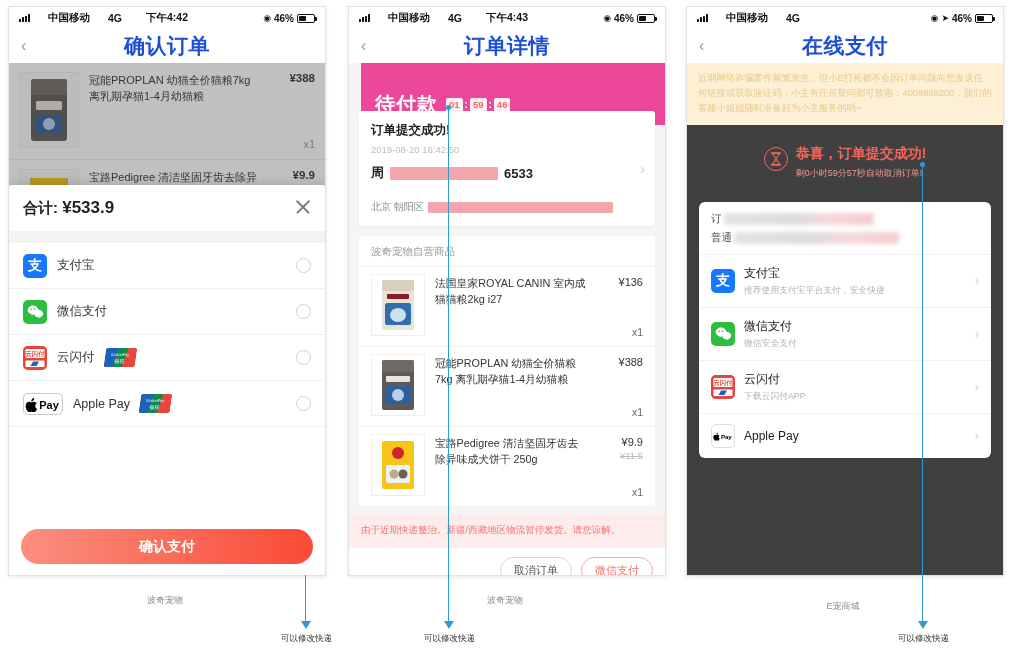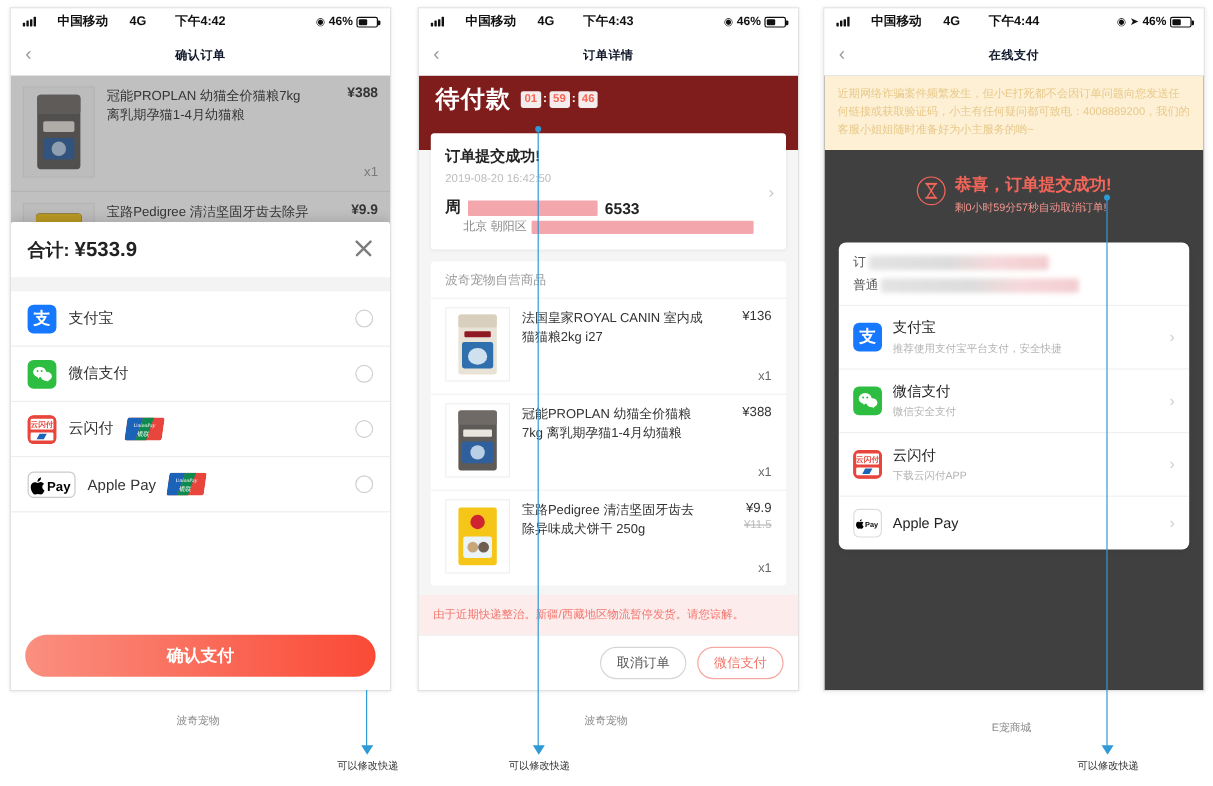--- a/index.html
+++ b/index.html
@@ -38,21 +38,21 @@
   .sb-time { position: absolute; left: 0; right: 0; text-align: center; font-size: 10.5px; font-weight: 600; pointer-events:none;}
   .sb-right { margin-left: auto; display: flex; align-items: center; gap: 3px; font-size: 10px; }
   .bt-ico { font-size: 9px; }
   .batt { width: 18px; height: 9px; border: 1px solid #111; border-radius: 2px; position: relative; display:inline-block;}
   .batt::after { content:""; position:absolute; right:-3px; top:2.5px; width:2px; height:4px; background:#111; border-radius:0 1px 1px 0;}
   .batt i { position:absolute; left:1px; top:1px; bottom:1px; width:45%; background:#111; border-radius:1px; display:block;}
 
   
   .navbar { height: 34px; display: flex; align-items: center; justify-content: center;
             position: relative; background: #fff; }
-  .navbar .title { font-size: 10px; font-weight: 700; color: #0f172a; letter-spacing:.5px;}
+  .navbar .title { font-size: 21px; font-weight: 700; color: #1d4ed8; letter-spacing:.5px;}
   .nav-back { position: absolute; left: 12px; top: 0; bottom: 0; display:flex; align-items:center;
               font-size: 16px; color: #9a9a9a; }
 
   
   .p1-body { position: relative; height: 514px; background: #fff; }
   .p1-dim { position:absolute; inset:0; background: rgba(60,60,60,.32); z-index: 5; }
   .p1-scroll { position: absolute; inset: 0; background: #f6f6f6; }
 
   .p1-item { display: flex; background: #fff; padding: 9px 10px; gap: 10px; position: relative; min-height: 96px;}
   .p1-item + .p1-item { border-top: 1px solid #eee; }
@@ -102,37 +102,37 @@
         display:flex; align-items:center; justify-content:center;
         font-size: 14px; color:#fff; font-weight:700; overflow:hidden;}
   .ic-alipay { background:#1677ff; }
   .ic-wechat { background:#2cbd41; }
   .ic-unionpay{ background:#e8453c; }
   .ic-applepay{ background:#fff; border:1px solid #c9c9c9; color:#000; font-size:11px;
                 border-radius:5px; width:40px; height:22px; gap:1px;}
 
   
   .p2-body { height: 514px; background:#f5f5f5; overflow:hidden; position:relative; }
-  .p2-hero { background:#7f1d1d; height: 62px; padding: 6px 14px 0; }
+  .p2-hero { background:#ec4899; height: 62px; padding: 28px 14px 0; margin-left: 12px; }
   .p2-hero-row { display:flex; align-items:center; gap: 8px; }
   .p2-status { color:#fff; font-size: 20px; font-weight: 700; letter-spacing:1px;}
   .cd { display:flex; align-items:center; gap: 2px; }
   .cd-box { background: rgba(255,255,255,.92); color:#fa6654; font-size: 9.5px;
             border-radius: 2px; padding: 1.5px 3px; min-width: 15px; text-align:center; font-weight:700;}
   .cd-sep { color:#fff; font-size: 10px; font-weight:700; }
 
   .p2-card { background:#fff; margin: -14px 10px 0; border-radius: 3px; padding: 11px 12px 12px;
              position: relative; box-shadow: 0 1px 3px rgba(0,0,0,.05); }
   .p2-card .chev { position:absolute; right: 10px; top: 50%; transform: translateY(-50%);
                    color:#c9c9c9; font-size: 14px; }
   .p2-ok { font-size: 12.5px; font-weight: 700; color: #222; }
   .p2-time { font-size: 9.5px; color: #bdbdbd; margin-top: 5px; }
   .p2-name { margin-top: 9px; font-size: 13px; color:#222; font-weight:600; display:flex; align-items:center; }
   .mask { background:#f3a7ad; display:inline-block; height: 13px; border-radius:1px; vertical-align:middle;}
-  .p2-addr { margin-top: 0; font-size: 10px; color:#888; display:flex; align-items:center; gap:4px;justify-content:center;}
+  .p2-addr { margin-top: 18px; font-size: 10px; color:#888; display:flex; align-items:center; gap:4px;}
 
   .p2-shop { background:#fff; margin: 10px 10px 0; border-radius:3px; }
   .p2-shop-h { font-size: 10.5px; color:#9a9a9a; padding: 9px 12px 7px; }
   .p2-prod { display:flex; gap: 10px; padding: 7px 12px 9px; position:relative; min-height: 80px;
              border-top: 1px solid #f2f2f2;}
   .p2-prod:first-of-type { border-top: 0; }
   .p2-pthumb { width: 54px; height: 62px; border:1px solid #efefef; background:#fff; flex:0 0 auto;
                display:flex; align-items:center; justify-content:center; overflow:hidden; }
   .p2-ptxt { flex:1; font-size: 10.8px; line-height: 1.45; color:#333; padding-top: 2px;}
   .p2-pprice { width: 44px; text-align:right; font-size: 11px; color:#333; padding-top:2px;}
@@ -452,21 +452,20 @@
       <span class="sb-left">
         <span class="sig">
             <i></i>
             <i></i>
             <i></i>
             <i></i>
           </span>
         <span>中国移动</span>
         <span>4G</span>
       </span>
-      <span class="sb-time">下午4:44</span>
       <span class="sb-right">
         <span class="bt-ico">◉</span>
         <span class="bt-ico">➤</span>
         <span>46%</span>
         <span class="batt">
             <i></i>
           </span>
       </span>
     </div>
     <div class="navbar">

